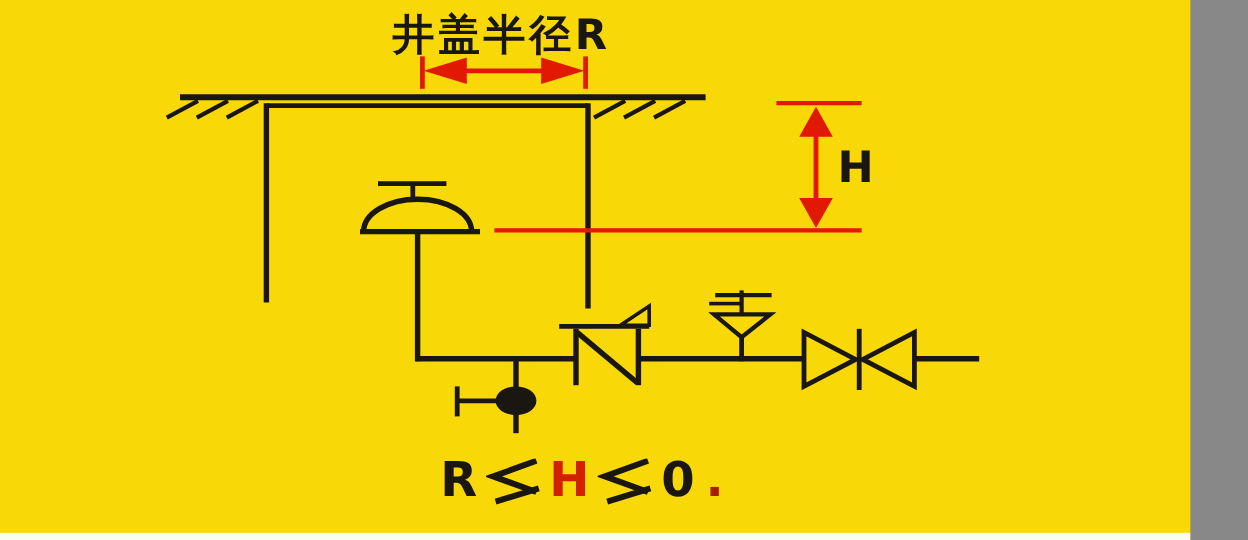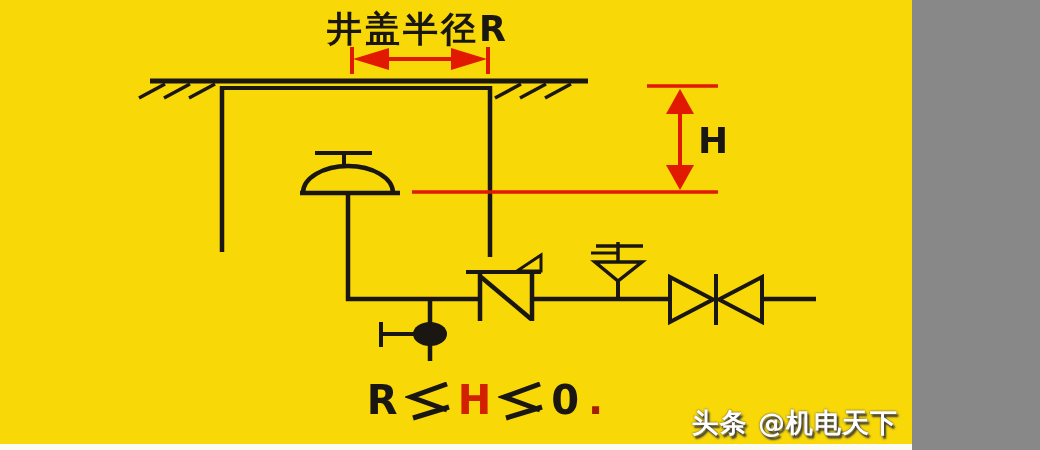--- a/index.html
+++ b/index.html
@@ -8,21 +8,21 @@
     --red:#E01900;
     --formula_red:#D32000;
     --formula_dot:#A52000;
     --watermark_fill:#FFFFFF;
     --watermark_shadow:#3B3B3B;
     --footer_strip:#FCFCF4;
   }
   html,body{margin:0;padding:0;}
   body{font-family:"DejaVu Sans",sans-serif;background:#888;}
   .stage{
-    position:relative;width:912px;height:450px;
+    position:relative;width:992px;height:450px;
     background:var(--background);overflow:hidden;
   }
   svg.diagram{position:absolute;left:0;top:0;}
   .ln{stroke:var(--line);fill:none;}
   .redln{stroke:var(--red);fill:none;}
   .redfill{fill:var(--red);stroke:none;}
   .blkfill{fill:var(--line);stroke:none;}
   .txt{position:absolute;color:var(--line);white-space:nowrap;}
   .title{
     left:268px;top:6px;width:300px;text-align:center;
@@ -141,16 +141,15 @@
     </svg>
     <span class="red-h">H</span>
     <svg class="le-glyph" viewBox="0 0 46 40" aria-label="≤">
       <polyline class="ln" points="42,2 6,15 42,28"></polyline>
       <line class="ln" x1="8" y1="36" x2="44" y2="25"></line>
     </svg>
     <span>0</span>
     <span class="red-dot">.</span>
   </div>
 
-  <div class="txt watermark">头条 @机电天下</div>
 
   <div class="footer-strip"></div>
 </div>
 
 </body></html>

